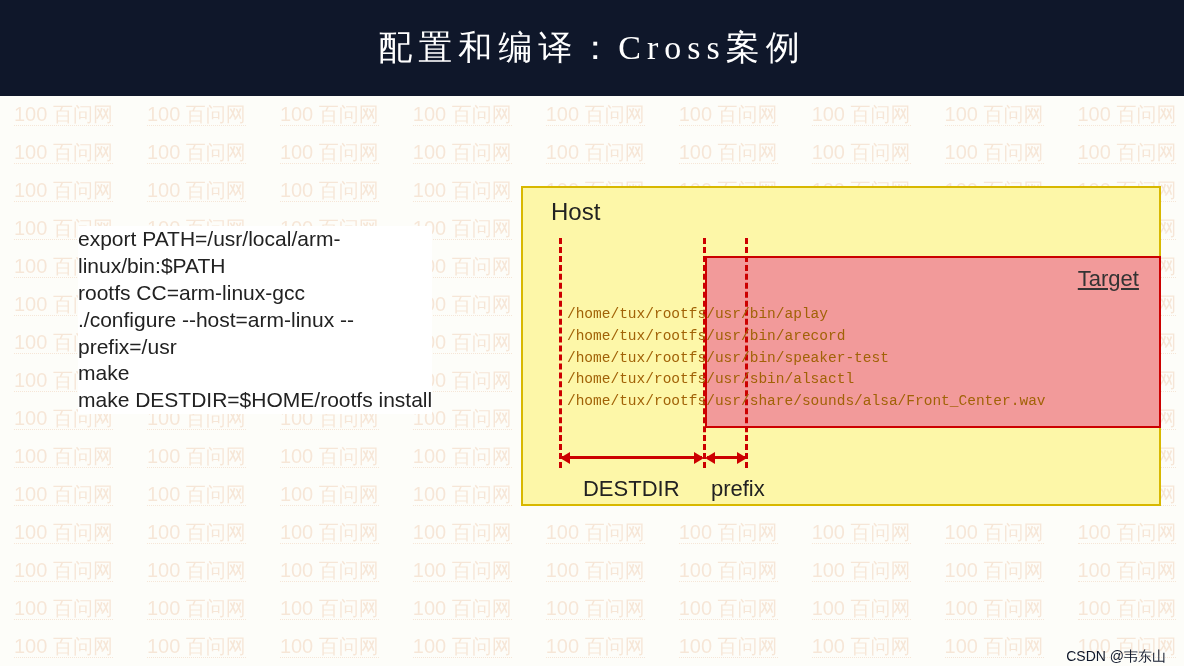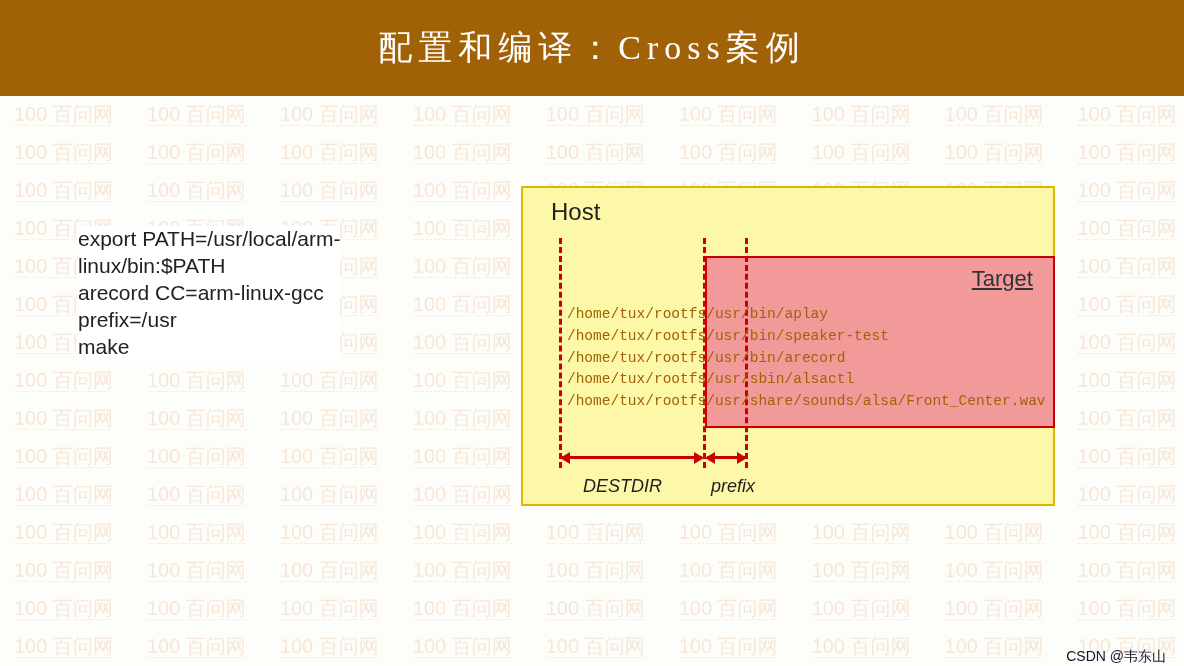--- a/index.html
+++ b/index.html
@@ -28,21 +28,21 @@
     left: 0;
     right: 0;
     display: flex;
     gap: 34px;
     padding-left: 14px;
   }
   .wm-row span { border-bottom: 1.5px dotted #cc5500; padding-bottom: 1px; }
   .header {
     position: relative;
     z-index: 2;
-    background: #a16207;
+    background: #0f172a;
     height: 96px;
     display: flex;
     align-items: center;
     justify-content: center;
     color: #fff;
     font-size: 34px;
     letter-spacing: 6px;
     font-family: "SimSun", serif;
     text-align: center;
   }
@@ -68,21 +68,21 @@
   .right-col {
     flex: 1;
     position: relative;
     padding: 90px 40px 0 0;
   }
   .host-box {
     position: relative;
     background: #fdf7a8;
     border: 2px solid #d8b800;
     height: 320px;
-    width: 534px;
+    width: 640px;
     margin-left: 0;
   }
   .host-label {
     position: absolute;
     top: 10px;
     left: 28px;
     font-size: 24px;
     color: #222;
   }
   .target-box {
@@ -139,21 +139,21 @@
     width: 0; height: 0;
     border-top: 6px solid transparent;
     border-bottom: 6px solid transparent;
   }
   .ha1 { left: 3px; width: 140px; top: 6px; }
   .ha1::before { left: -2px;  border-right: 10px solid #cc0000; }
   .ha1::after  { right: -2px; border-left: 10px solid #cc0000; }
   .ha2 { left: 148px; width: 38px; top: 6px; }
   .ha2::before { left: -2px;  border-right: 10px solid #cc0000; }
   .ha2::after  { right: -2px; border-left: 10px solid #cc0000; }
-  .lbl { position: absolute; top: 288px; font-size: 18px; color: #222; font-style: italic; }
+  .lbl { position: absolute; top: 288px; font-size: 22px; color: #222; }
   .lbl-destdir { left: 60px; }
   .lbl-prefix  { left: 188px; }
   .footer-mark {
     position: absolute;
     bottom: 0;
     right: 18px;
     font-size: 14px;
     color: #0f172a;
     z-index: 5;
   }
@@ -332,38 +332,40 @@
 <div class="header">
   <span>配置和编译：Cross案例</span>
 </div>
 
 <div class="main">
 
   <div class="left-col">
     <div class="cmd-block">
       <div>export PATH=/usr/local/arm-</div>
       <div>linux/bin:$PATH</div>
-      <div>arecord CC=arm-linux-gcc</div>
+      <div>rootfs CC=arm-linux-gcc</div>
+      <div>./configure --host=arm-linux --</div>
       <div>prefix=/usr</div>
       <div>make</div>
+      <div>make DESTDIR=$HOME/rootfs install</div>
     </div>
   </div>
 
   <div class="right-col">
     <div class="host-box">
       <div class="host-label">Host</div>
 
       <div class="target-box">
         <div class="target-label">Target</div>
       </div>
 
       <div class="paths">
         <div>/home/tux/rootfs/usr/bin/aplay</div>
+        <div>/home/tux/rootfs/usr/bin/arecord</div>
         <div>/home/tux/rootfs/usr/bin/speaker-test</div>
-        <div>/home/tux/rootfs/usr/bin/arecord</div>
         <div>/home/tux/rootfs/usr/sbin/alsactl</div>
         <div>/home/tux/rootfs/usr/share/sounds/alsa/Front_Center.wav</div>
       </div>
 
       <div class="vline vl1"></div>
       <div class="vline vl2"></div>
       <div class="vline vl3"></div>
 
       <div class="arrow-row">
         <div class="h-arrow ha1"></div>

